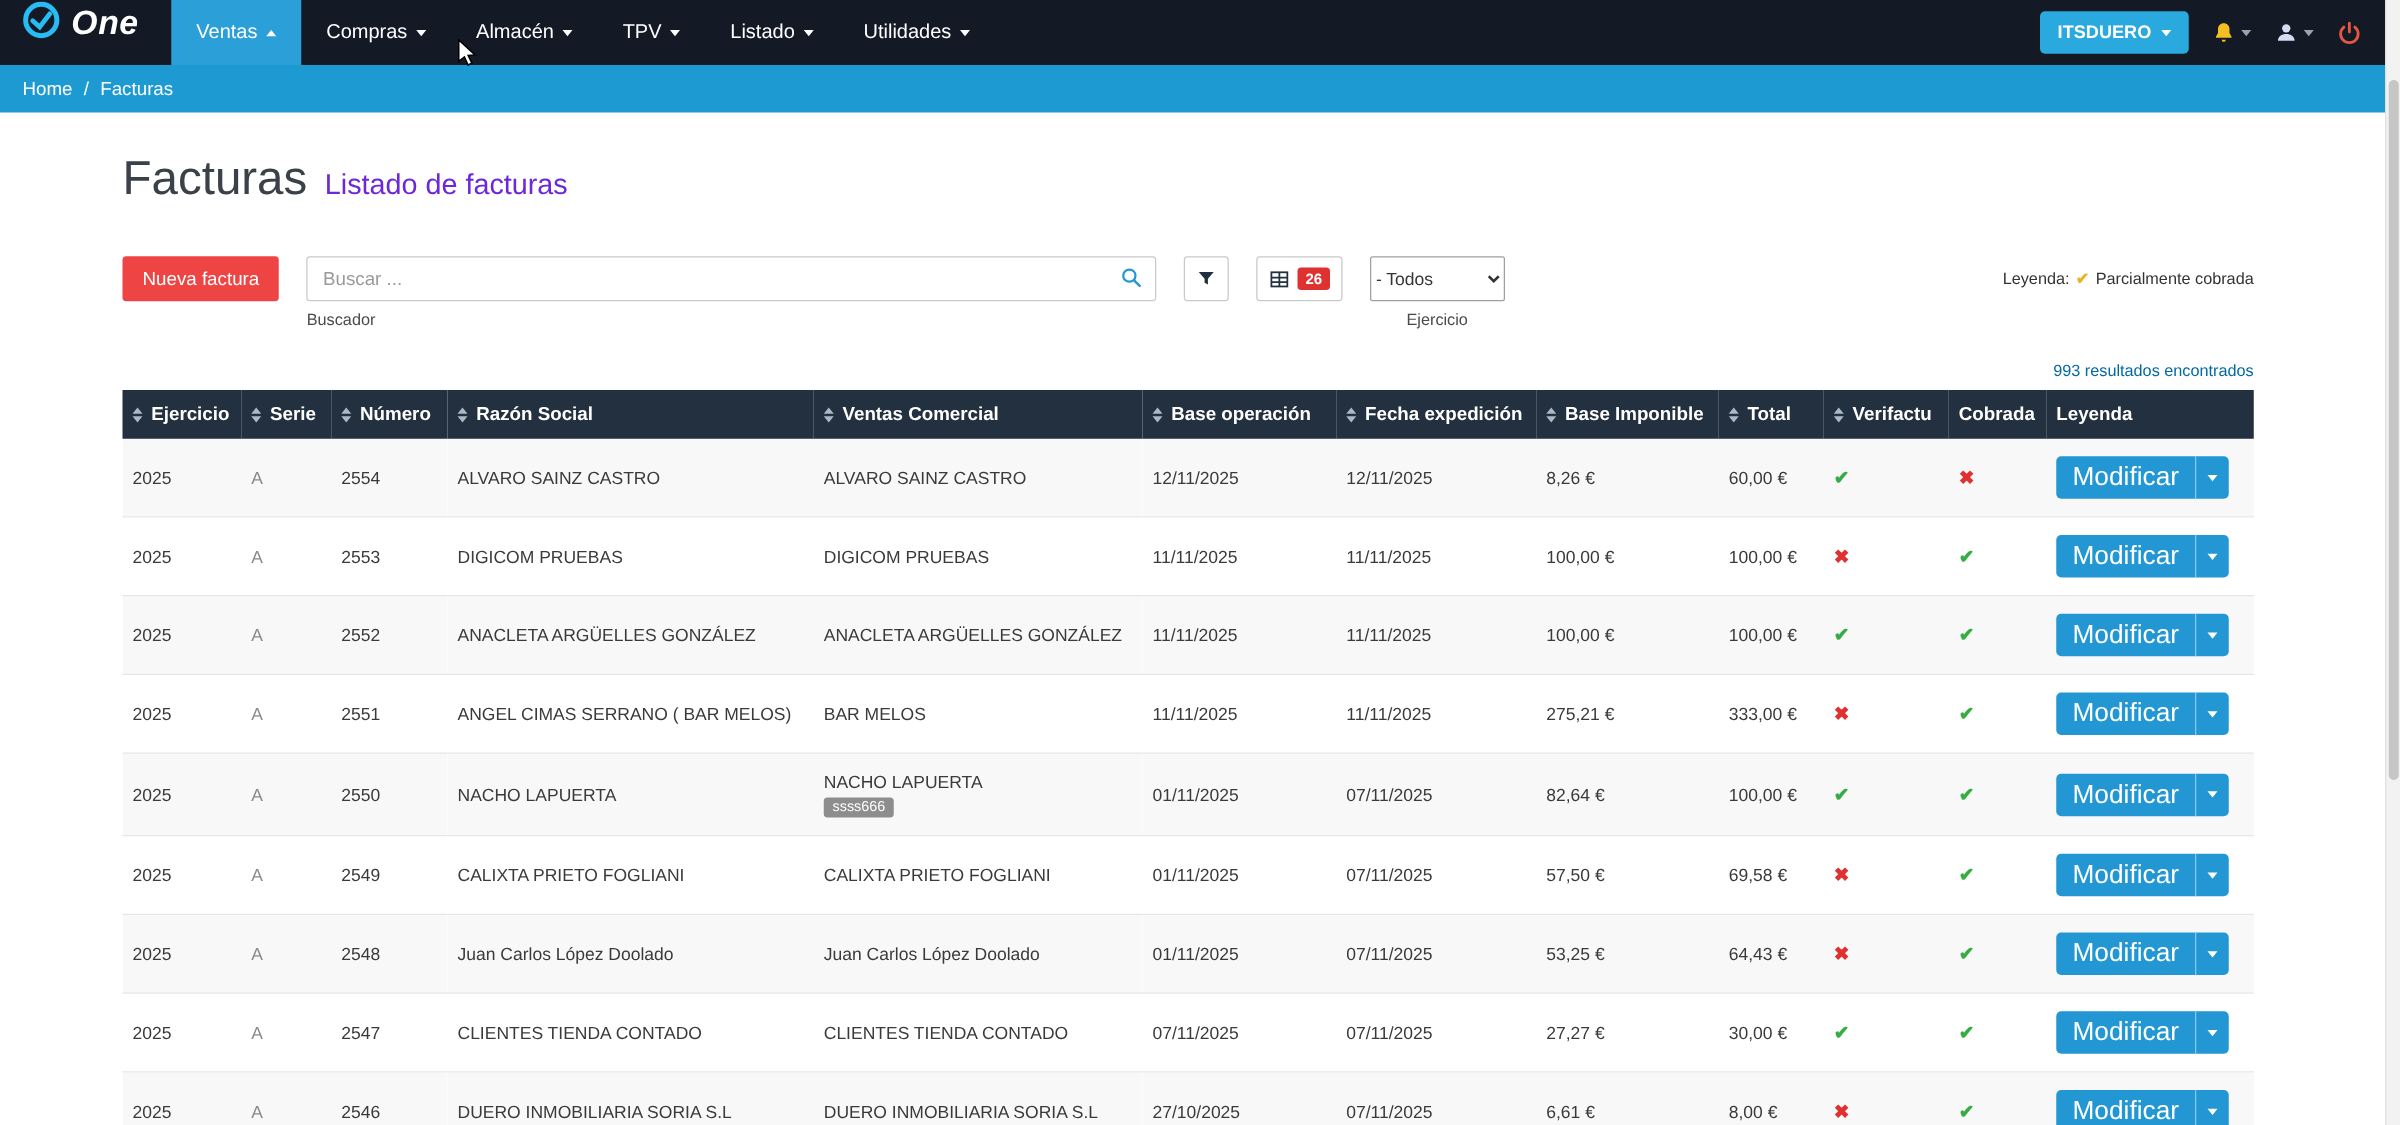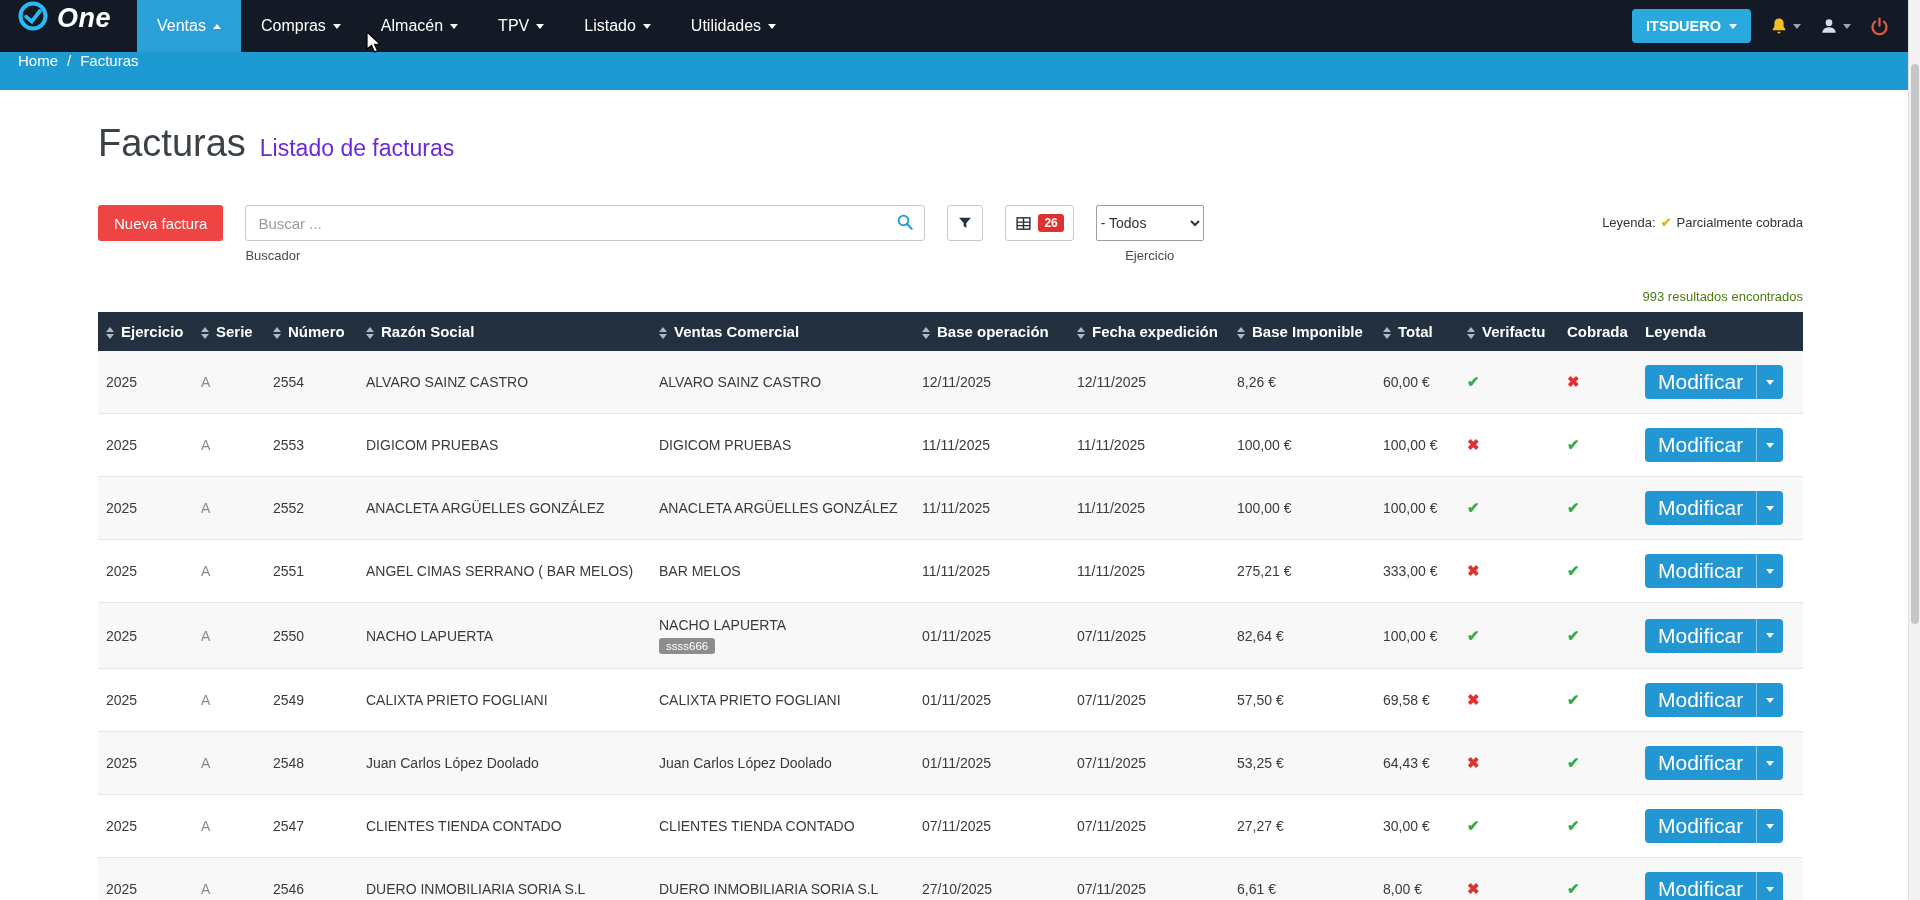--- a/index.html
+++ b/index.html
@@ -17,21 +17,21 @@
            border-top:5px solid currentColor; display:inline-block; }
   .caret.up { border-top:none; border-bottom:5px solid currentColor; }
   .nav-right { margin-left:auto; display:flex; align-items:center; gap:18px; padding-right:30px; }
   .company-btn { background:#29a9dd; border:none; color:#fff; font-weight:bold; font-size:14.5px;
                  height:34px; padding:0 14px; border-radius:4px; display:flex; align-items:center; gap:8px; cursor:pointer;
                  font-family:"Liberation Sans", sans-serif; }
   .icon-group { display:flex; align-items:center; gap:4px; cursor:pointer; }
   .small-caret { color:#9aa3b0; }
 
   
-  .breadcrumb-bar { height:38px; background:#1e9ad3; display:flex; gap:9px;
+  .breadcrumb-bar { height:38px; background:#1e9ad3; display:flex; align-items:center; gap:9px;
                     padding-left:18px; color:#fff; font-size:15px; }
   .breadcrumb-bar a { color:#fff; text-decoration:none; cursor:pointer; }
 
   
   .main { margin-left:98px; width:1705px; padding-top:32px; }
   .page-head { display:flex; align-items:baseline; gap:14px; margin-bottom:40px; }
   .page-title { font-size:38px; font-weight:400; color:#3a4149; }
   .page-subtitle { font-size:23px; color:#6d28d9; font-weight:400; }
 
   
@@ -49,21 +49,21 @@
   .tool-btn { height:36px; background:#fff; border:1px solid #c9c9c9; border-radius:3px; cursor:pointer;
               display:flex; align-items:center; gap:6px; padding:0 9px; }
   .count-badge { background:#e03131; color:#fff; font-size:12px; font-weight:bold; border-radius:3px;
                  padding:2px 6px; }
   .select-block { display:flex; flex-direction:column; align-items:center; }
   .exercise-select { height:36px; width:108px; border:1px solid #9f9f9f; border-radius:2px; font-size:14px;
                      color:#333; background:#fff; font-family:"Liberation Sans", sans-serif; }
   .legend { margin-left:auto; font-size:13px; color:#333; padding-top:10px; display:flex; align-items:center; gap:5px; }
   .legend .mark-partial { color:#e8b425; font-weight:bold; }
 
-  .results-line { text-align:right; font-size:13px; color:#4d7c0f; margin:26px 0 8px; }
+  .results-line { text-align:right; font-size:13px; color:#0369a1; margin:26px 0 8px; }
 
   
   table { width:1705px; border-collapse:collapse; table-layout:fixed; }
   thead th, tfoot th { background:#22303f; color:#fff; font-size:15px; font-weight:700; text-align:left;
                        padding:11px 8px; vertical-align:middle; }
   thead th { cursor:pointer; }
   tbody td { font-size:14px; color:#3a3a3a; padding:14px 8px; border-bottom:1px solid #e6e6e6;
              vertical-align:middle; overflow:hidden; white-space:nowrap; text-overflow:ellipsis; }
   tbody tr:nth-child(odd) { background:#f8f8f8; }
   tbody tr:nth-child(even) { background:#fff; }

